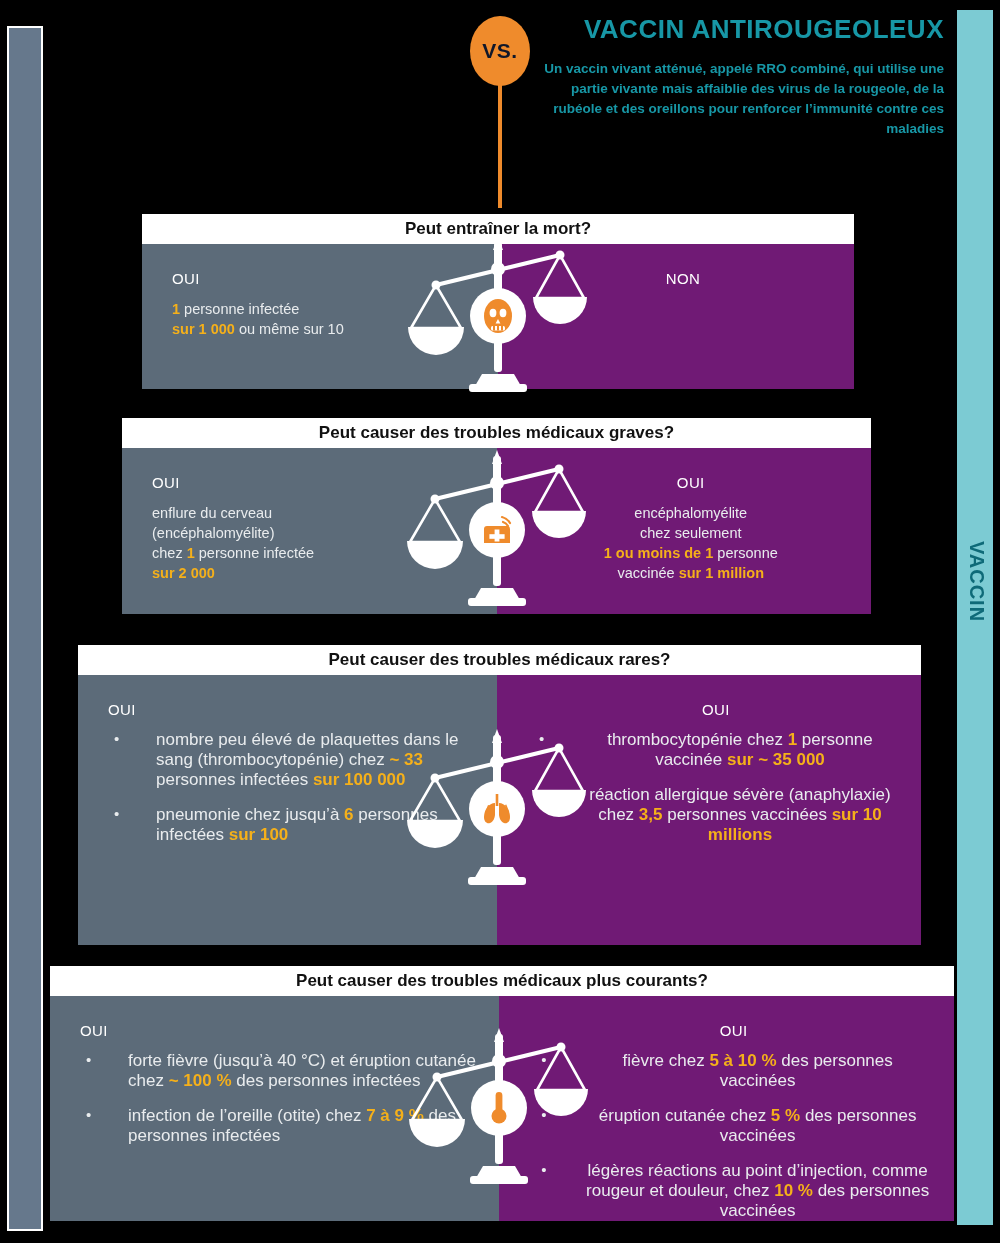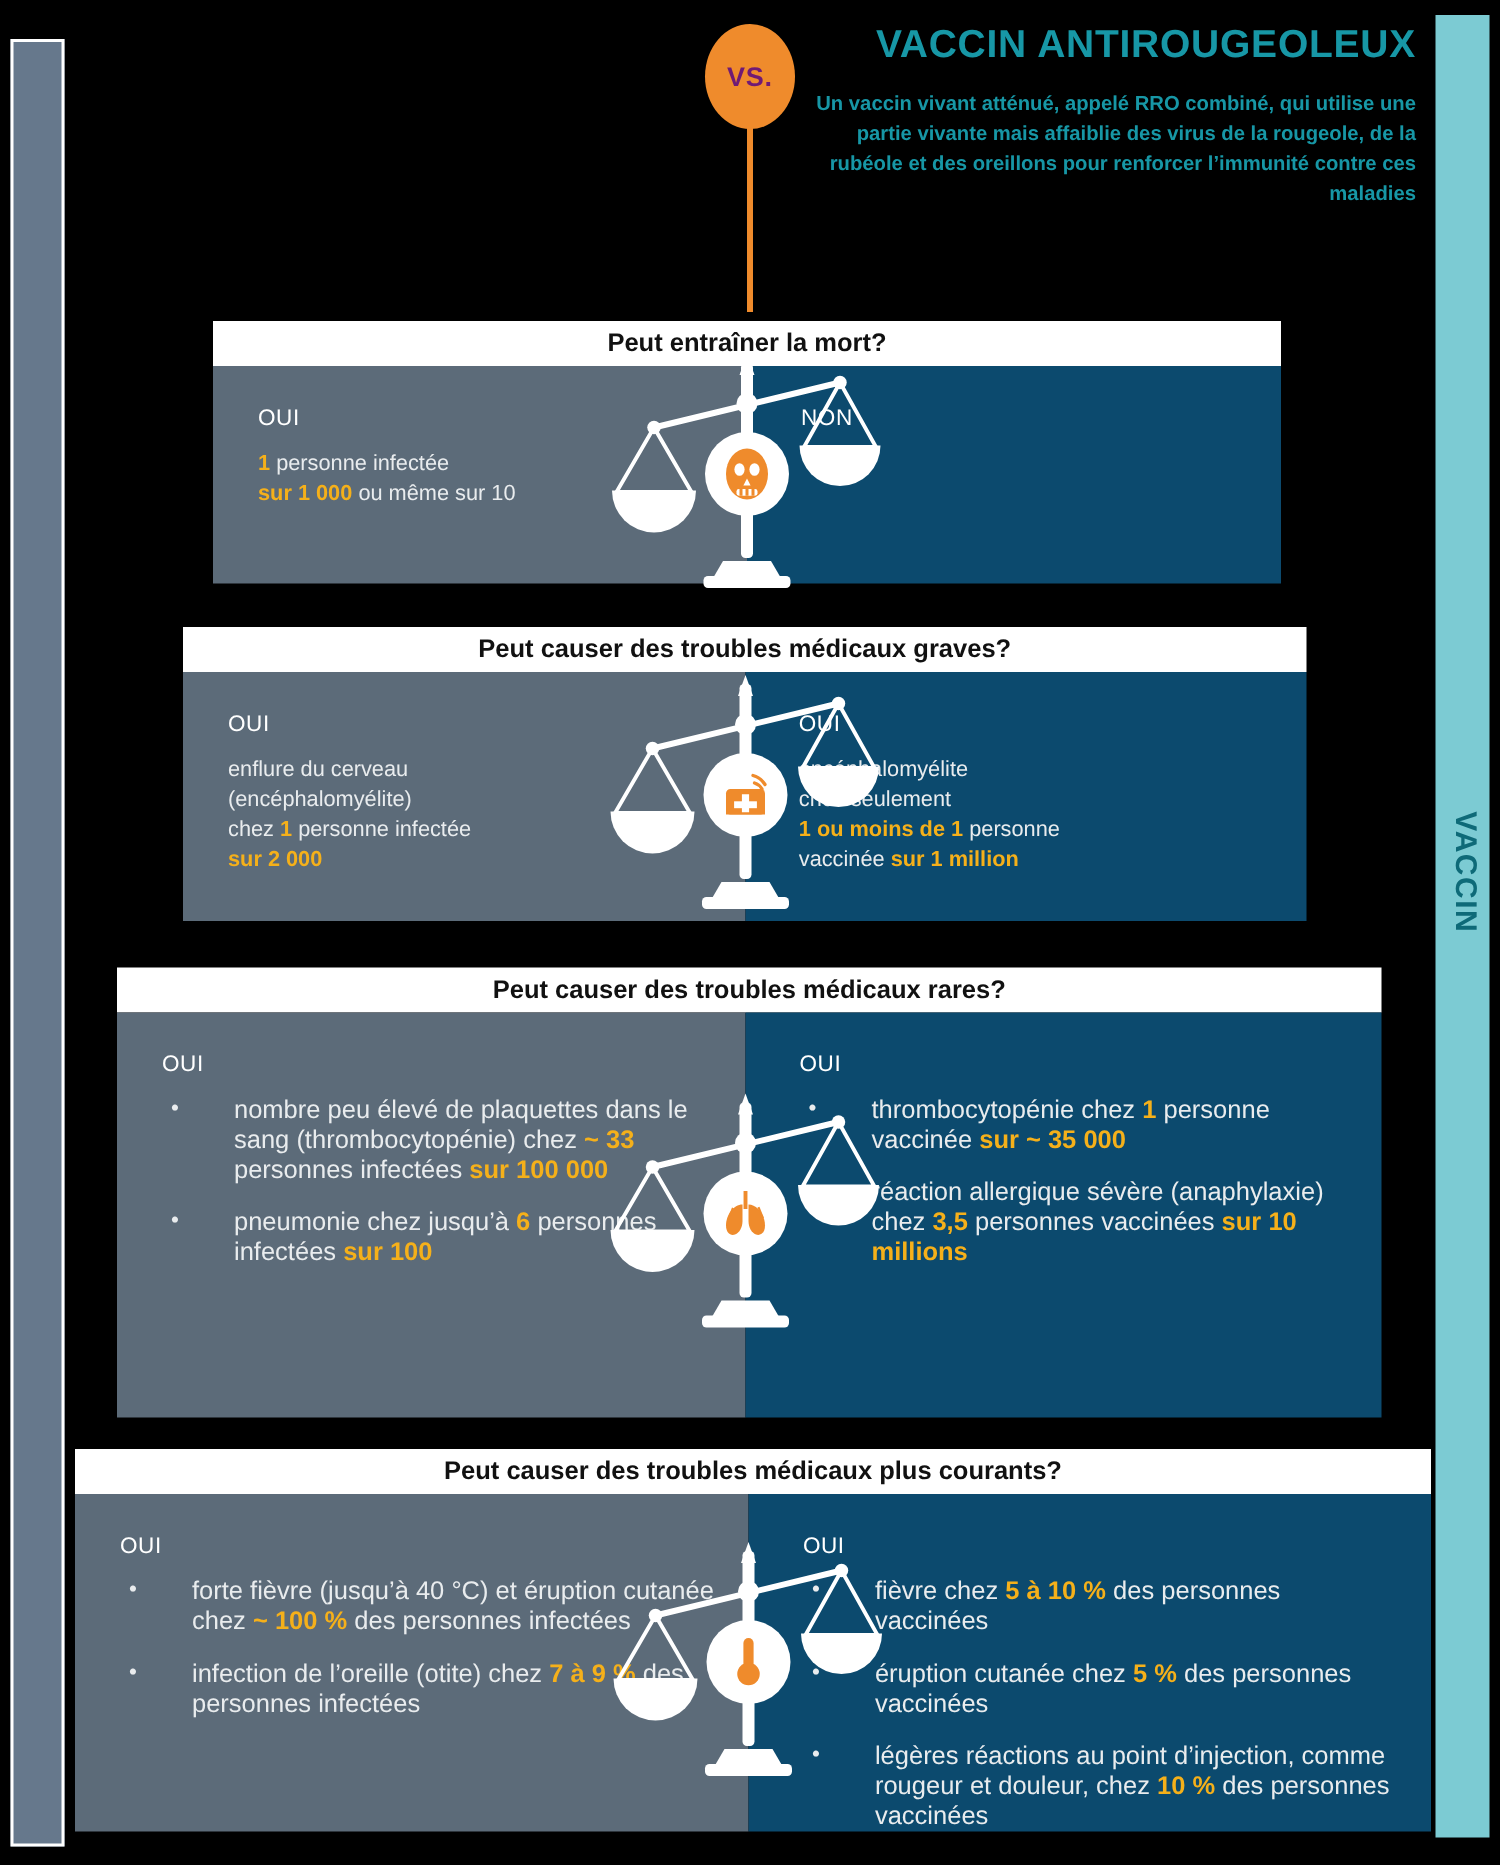--- a/index.html
+++ b/index.html
@@ -39,38 +39,38 @@
   .hdr-right .hdr-sub{ color:#1797A6; }
 
   .vs-stem{
     position:absolute; left:498px; top:60px; width:4px; height:148px;
     background:#EF8B2C;
   }
   .vs-badge{
     position:absolute; left:470px; top:16px; width:60px; height:70px;
     background:#EF8B2C; border-radius:50%;
     display:flex; align-items:center; justify-content:center;
-    color:#701a75; font-size:18px; font-weight:bold; letter-spacing:.5px;
+    color:#0f172a; font-size:21px; font-weight:bold; letter-spacing:.5px;
   }
 
   
   .panel{ position:absolute; }
   .panel-title{
     position:absolute; left:0; top:0; height:30px; width:100%;
     background:#ffffff; color:#111;
     display:flex; align-items:center; justify-content:center;
     font-size:17px; font-weight:bold;
   }
   .panel-body{
     position:absolute; left:0; top:30px; width:100%;
     display:flex;
   }
   .side{ position:relative; }
   .side-left{ background:#5C6B79; }
-  .side-right{ background:#0c4a6e; }
+  .side-right{ background:#701a75;text-align:center; }
   .side-inner{ padding:26px 22px 18px 30px; }
   .yes{ font-size:15px; color:#ffffff; margin-bottom:12px; letter-spacing:.4px; }
   .txt{ font-size:14.5px; line-height:20px; color:#E9ECEE; }
   .txt b{ color:#F5B01A; }
   ul.bul{ list-style:none; }
   ul.bul li{
     position:relative; padding-left:48px; margin-bottom:15px;
     font-size:17px; line-height:20px; color:#E9ECEE;
   }
   ul.bul li:before{

